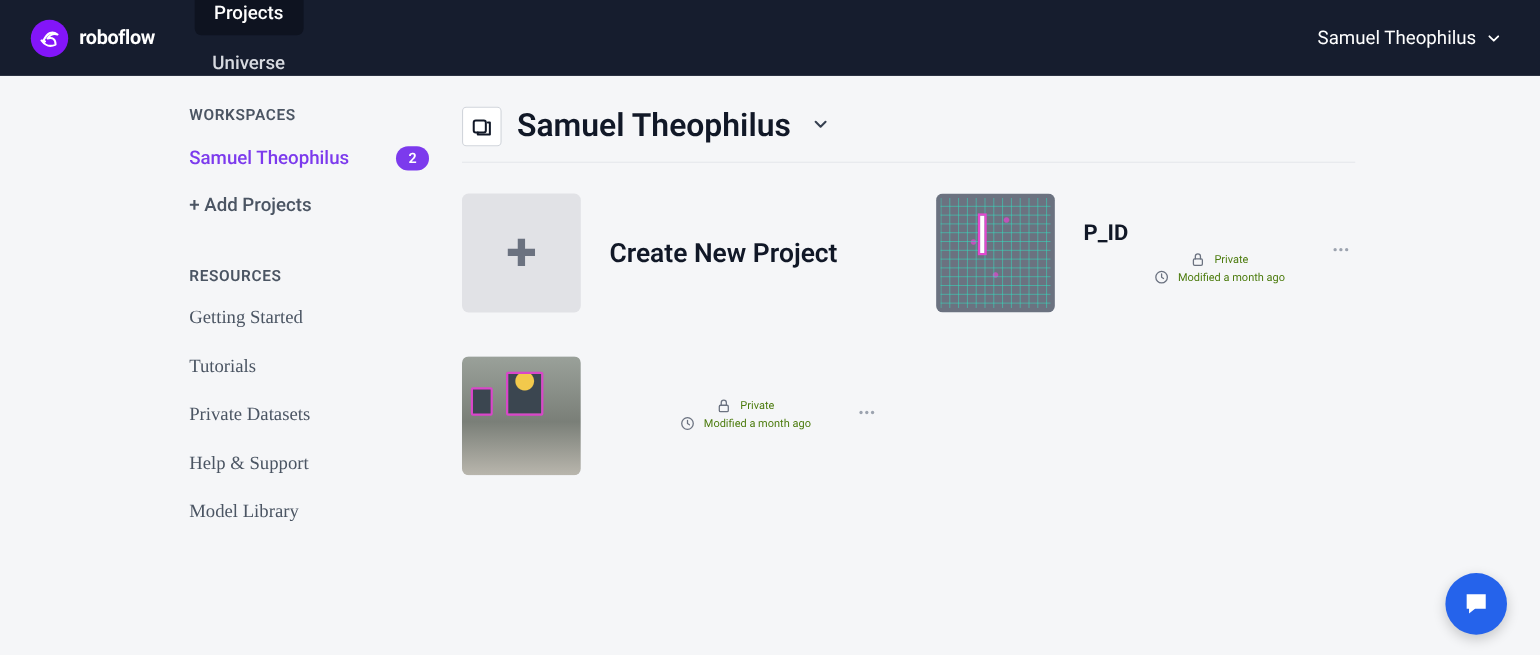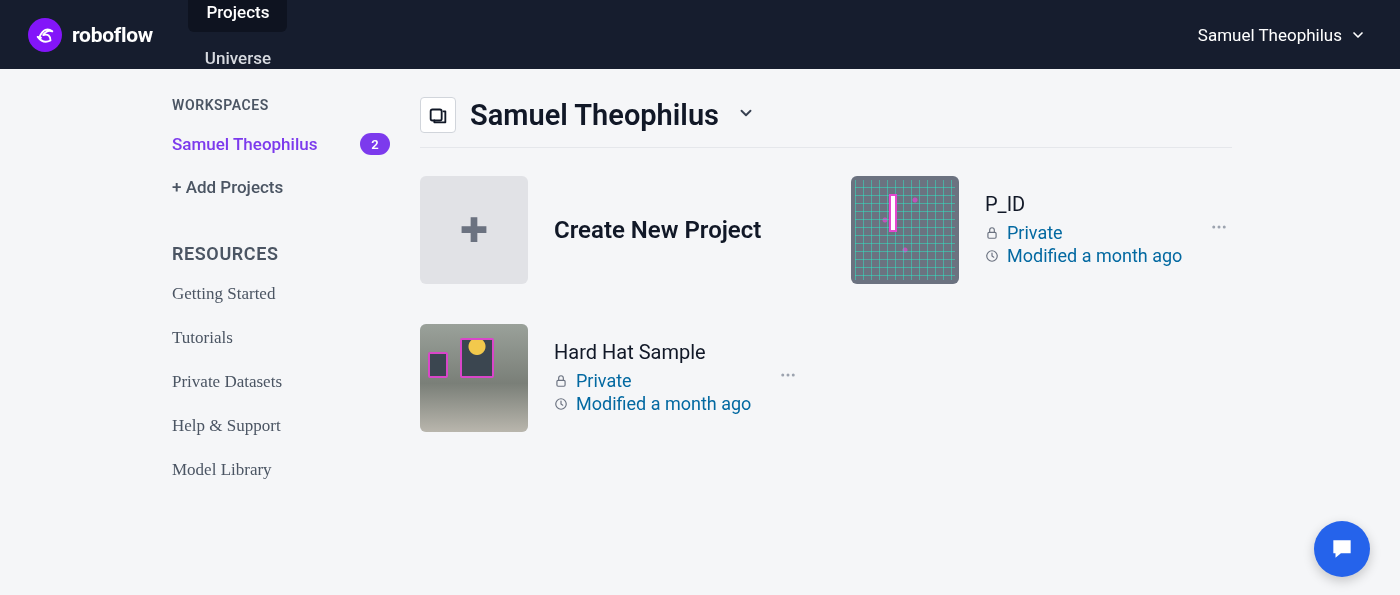--- a/index.html
+++ b/index.html
@@ -42,21 +42,21 @@
       background: #8315f9;
       display: flex;
       align-items: center;
       justify-content: center;
       position: relative;
     }
     .logo-mark svg { width: 22px; height: 22px; }
     .logo-text {
       color: #ffffff;
       font-weight: 700;
-      font-size: 21px;
+      font-size: 18px;
       letter-spacing: -0.3px;
     }
     .nav-links {
       display: flex;
       align-items: center;
       gap: 6px;
       margin-left: 10px;
       flex-direction: column;
     }
     .nav-link {
@@ -129,21 +129,21 @@
     }
     .add-workspace {
       color: #4b5563;
       font-size: 17px;
       font-weight: 500;
       cursor: pointer;
       margin-bottom: 46px;
     }
     .resources-heading {
       color: #4b5563;
-      font-size: 18px;
+      font-size: 14px;
       font-weight: 600;
       letter-spacing: 0.6px;
       margin-bottom: 20px;
     }
     .resource-link {
       color: #4b5563;
       font-size: 17px;
       font-weight: 500;
       cursor: pointer;
       margin-bottom: 24px;
@@ -210,36 +210,37 @@
       background: #e1e2e6;
     }
     .plus-big {
       font-size: 34px;
       color: #6b7280;
       font-weight: 400;
     }
     .project-info { flex: 1; }
     .project-name {
       font-size: 20px;
-      font-weight: 400;
+      font-weight: 700;
       color: #111827;
       margin-bottom: 6px;
     }
     .create-name {
       font-size: 24px;
       font-weight: 600;
       color: #111827;
     }
     .project-meta {
       display: flex;
       align-items: center;
       gap: 8px;
-      color: #0369a1;
-      font-size: 18px;
+      color: #4d7c0f;
+      font-size: 10px;
       margin-bottom: 2px;
+      justify-content: center;
     }
     .project-meta svg { width: 14px; height: 14px; flex-shrink: 0; }
     .card-menu {
       position: absolute;
       right: 0;
       top: 38px;
       cursor: pointer;
       color: #9ca3af;
       padding: 4px;
     }
@@ -410,21 +411,20 @@
       </div>
 
       <div class="project-card">
         <div class="project-thumb">
           <div class="thumb-hardhat">
             <div class="hh-person"></div>
             <div class="hh-person2"></div>
           </div>
         </div>
         <div class="project-info">
-          <div class="project-name">Hard Hat Sample</div>
           <div class="project-meta">
             <svg viewBox="0 0 24 24" fill="none" stroke="#6b7280" stroke-width="2" stroke-linecap="round" stroke-linejoin="round">
                 <rect x="5" y="11" width="14" height="10" rx="2"></rect>
                 <path d="M8 11V7a4 4 0 0 1 8 0v4"></path>
               </svg>
             <span>Private</span>
           </div>
           <div class="project-meta">
             <svg viewBox="0 0 24 24" fill="none" stroke="#6b7280" stroke-width="2" stroke-linecap="round" stroke-linejoin="round">
                 <circle cx="12" cy="12" r="9"></circle>

